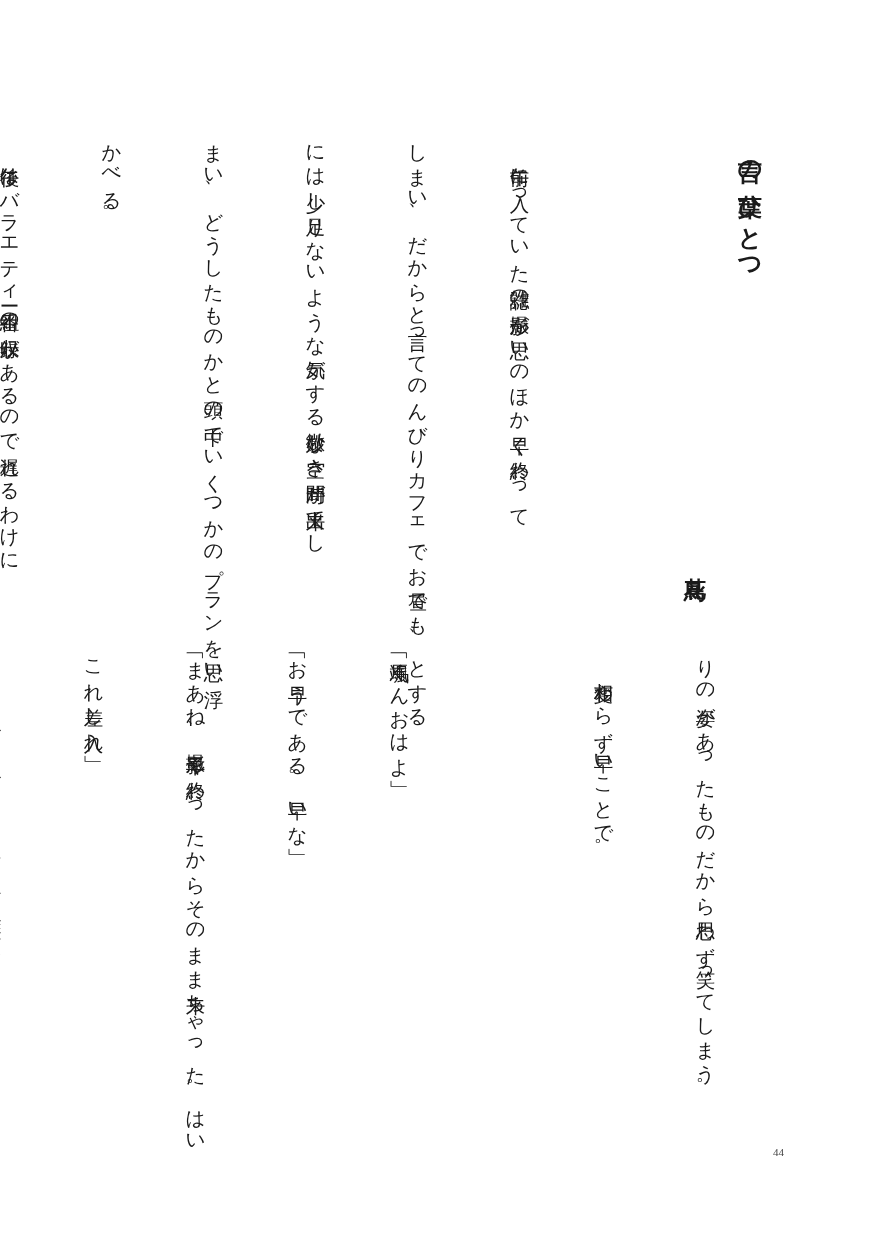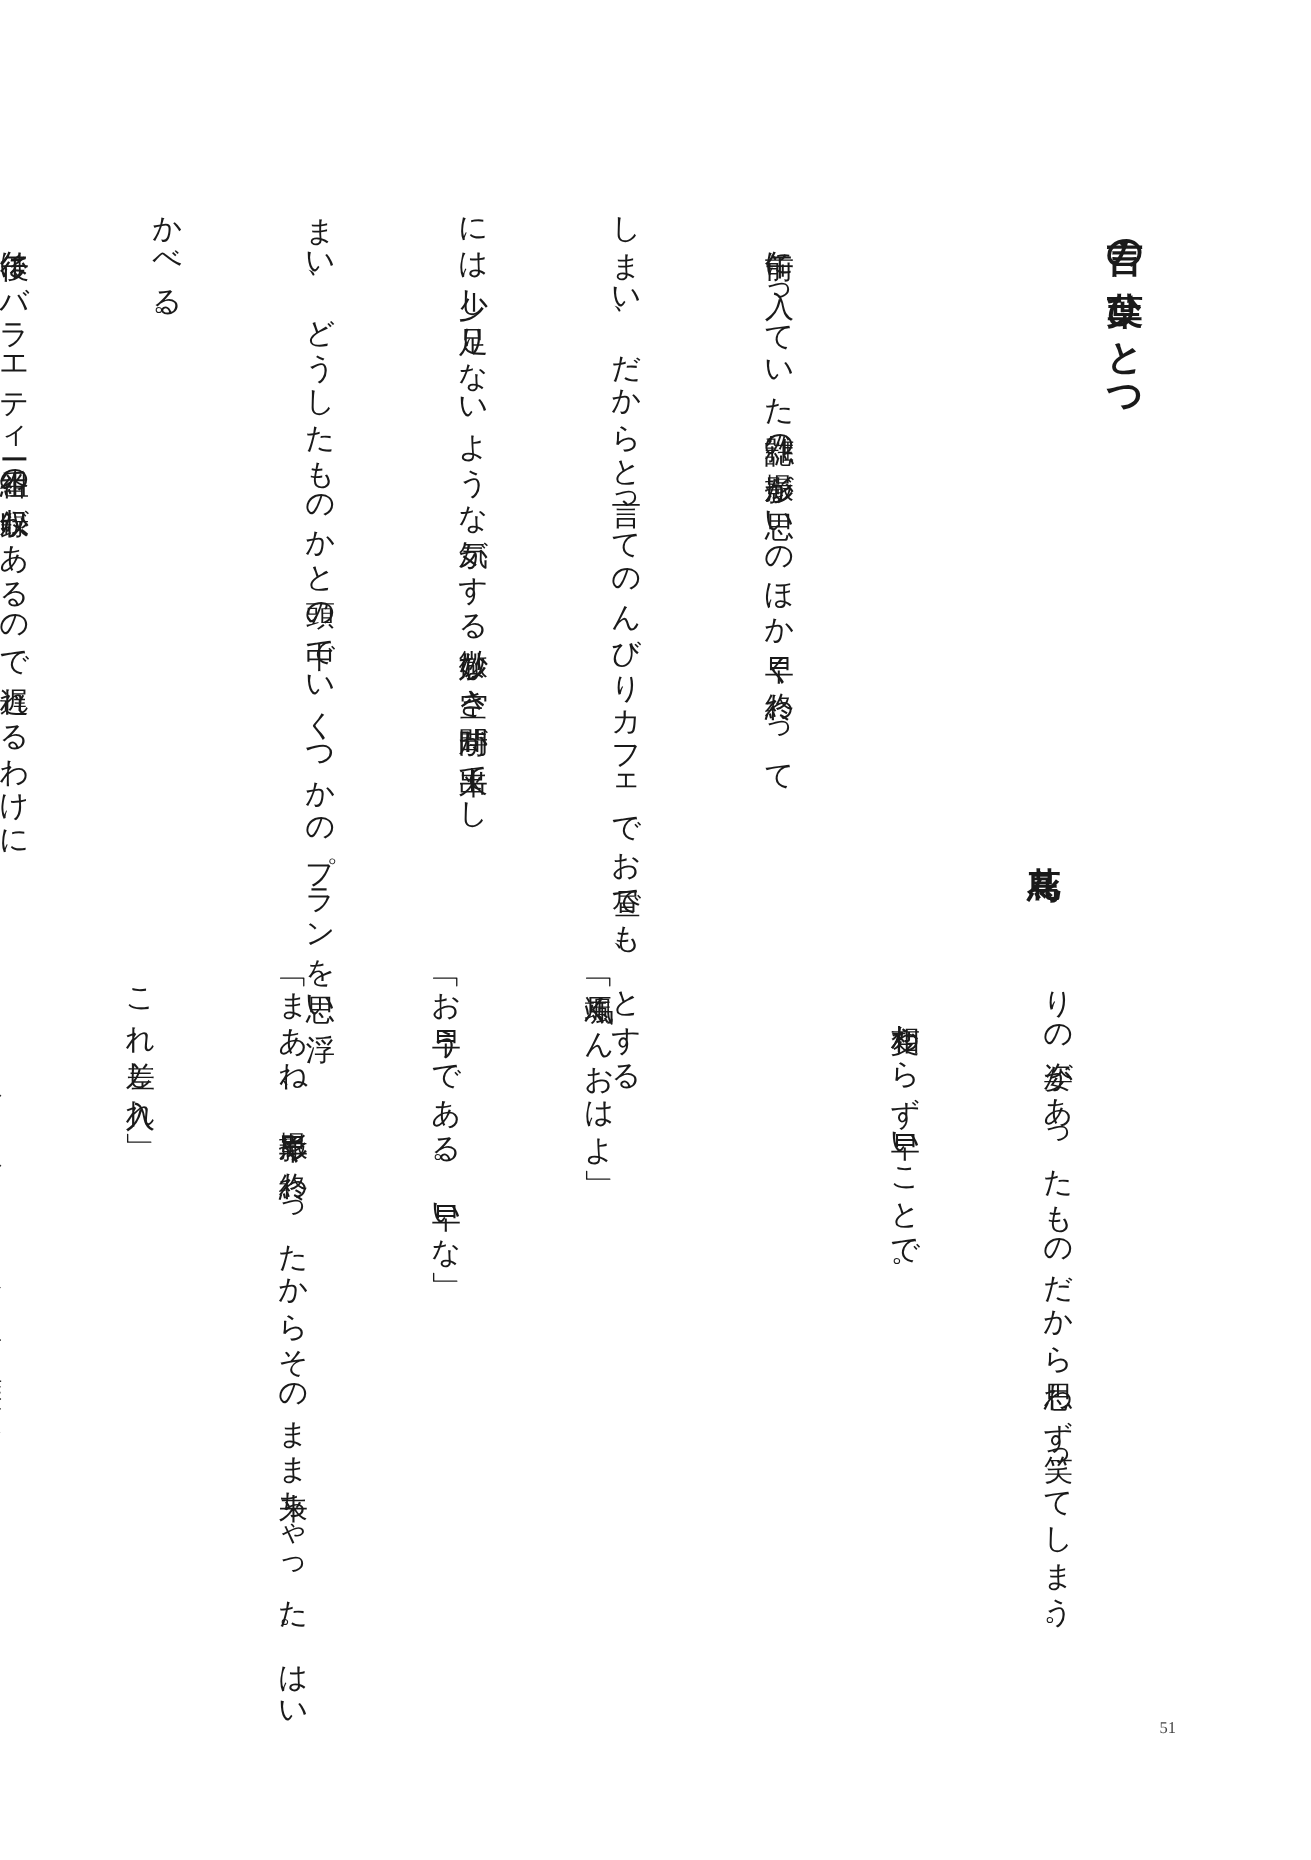--- a/index.html
+++ b/index.html
@@ -84,14 +84,14 @@
     
     
     
     
     
     
     
     
   </div>
 
-  <div class="page-number">51</div>
+  <div class="page-number">44</div>
 </div>
 
 </body></html>

